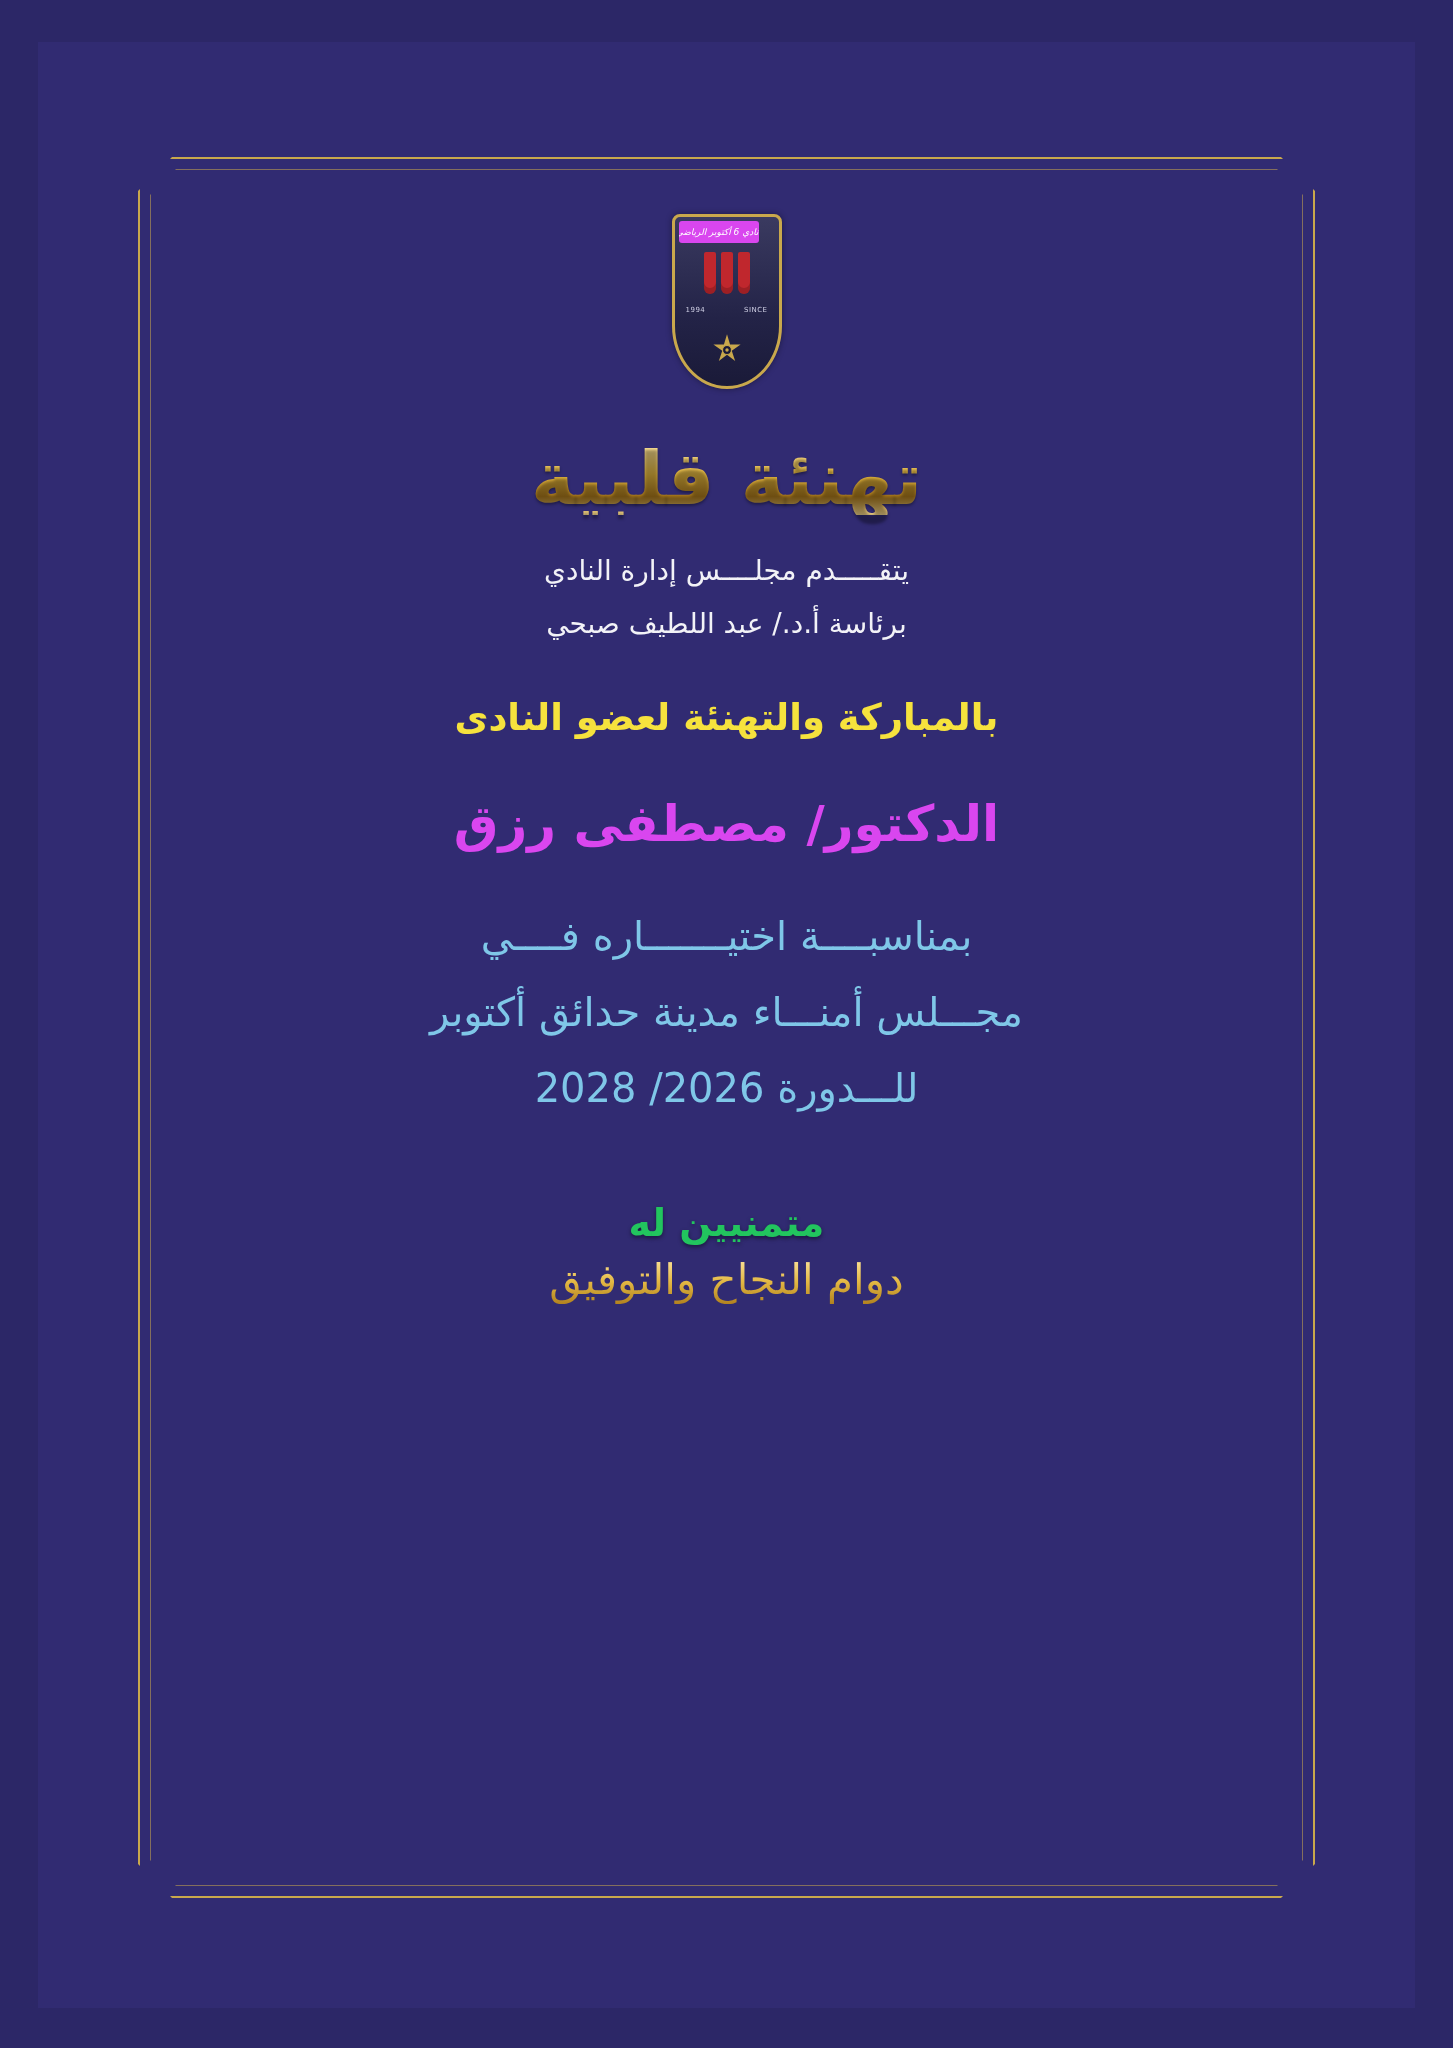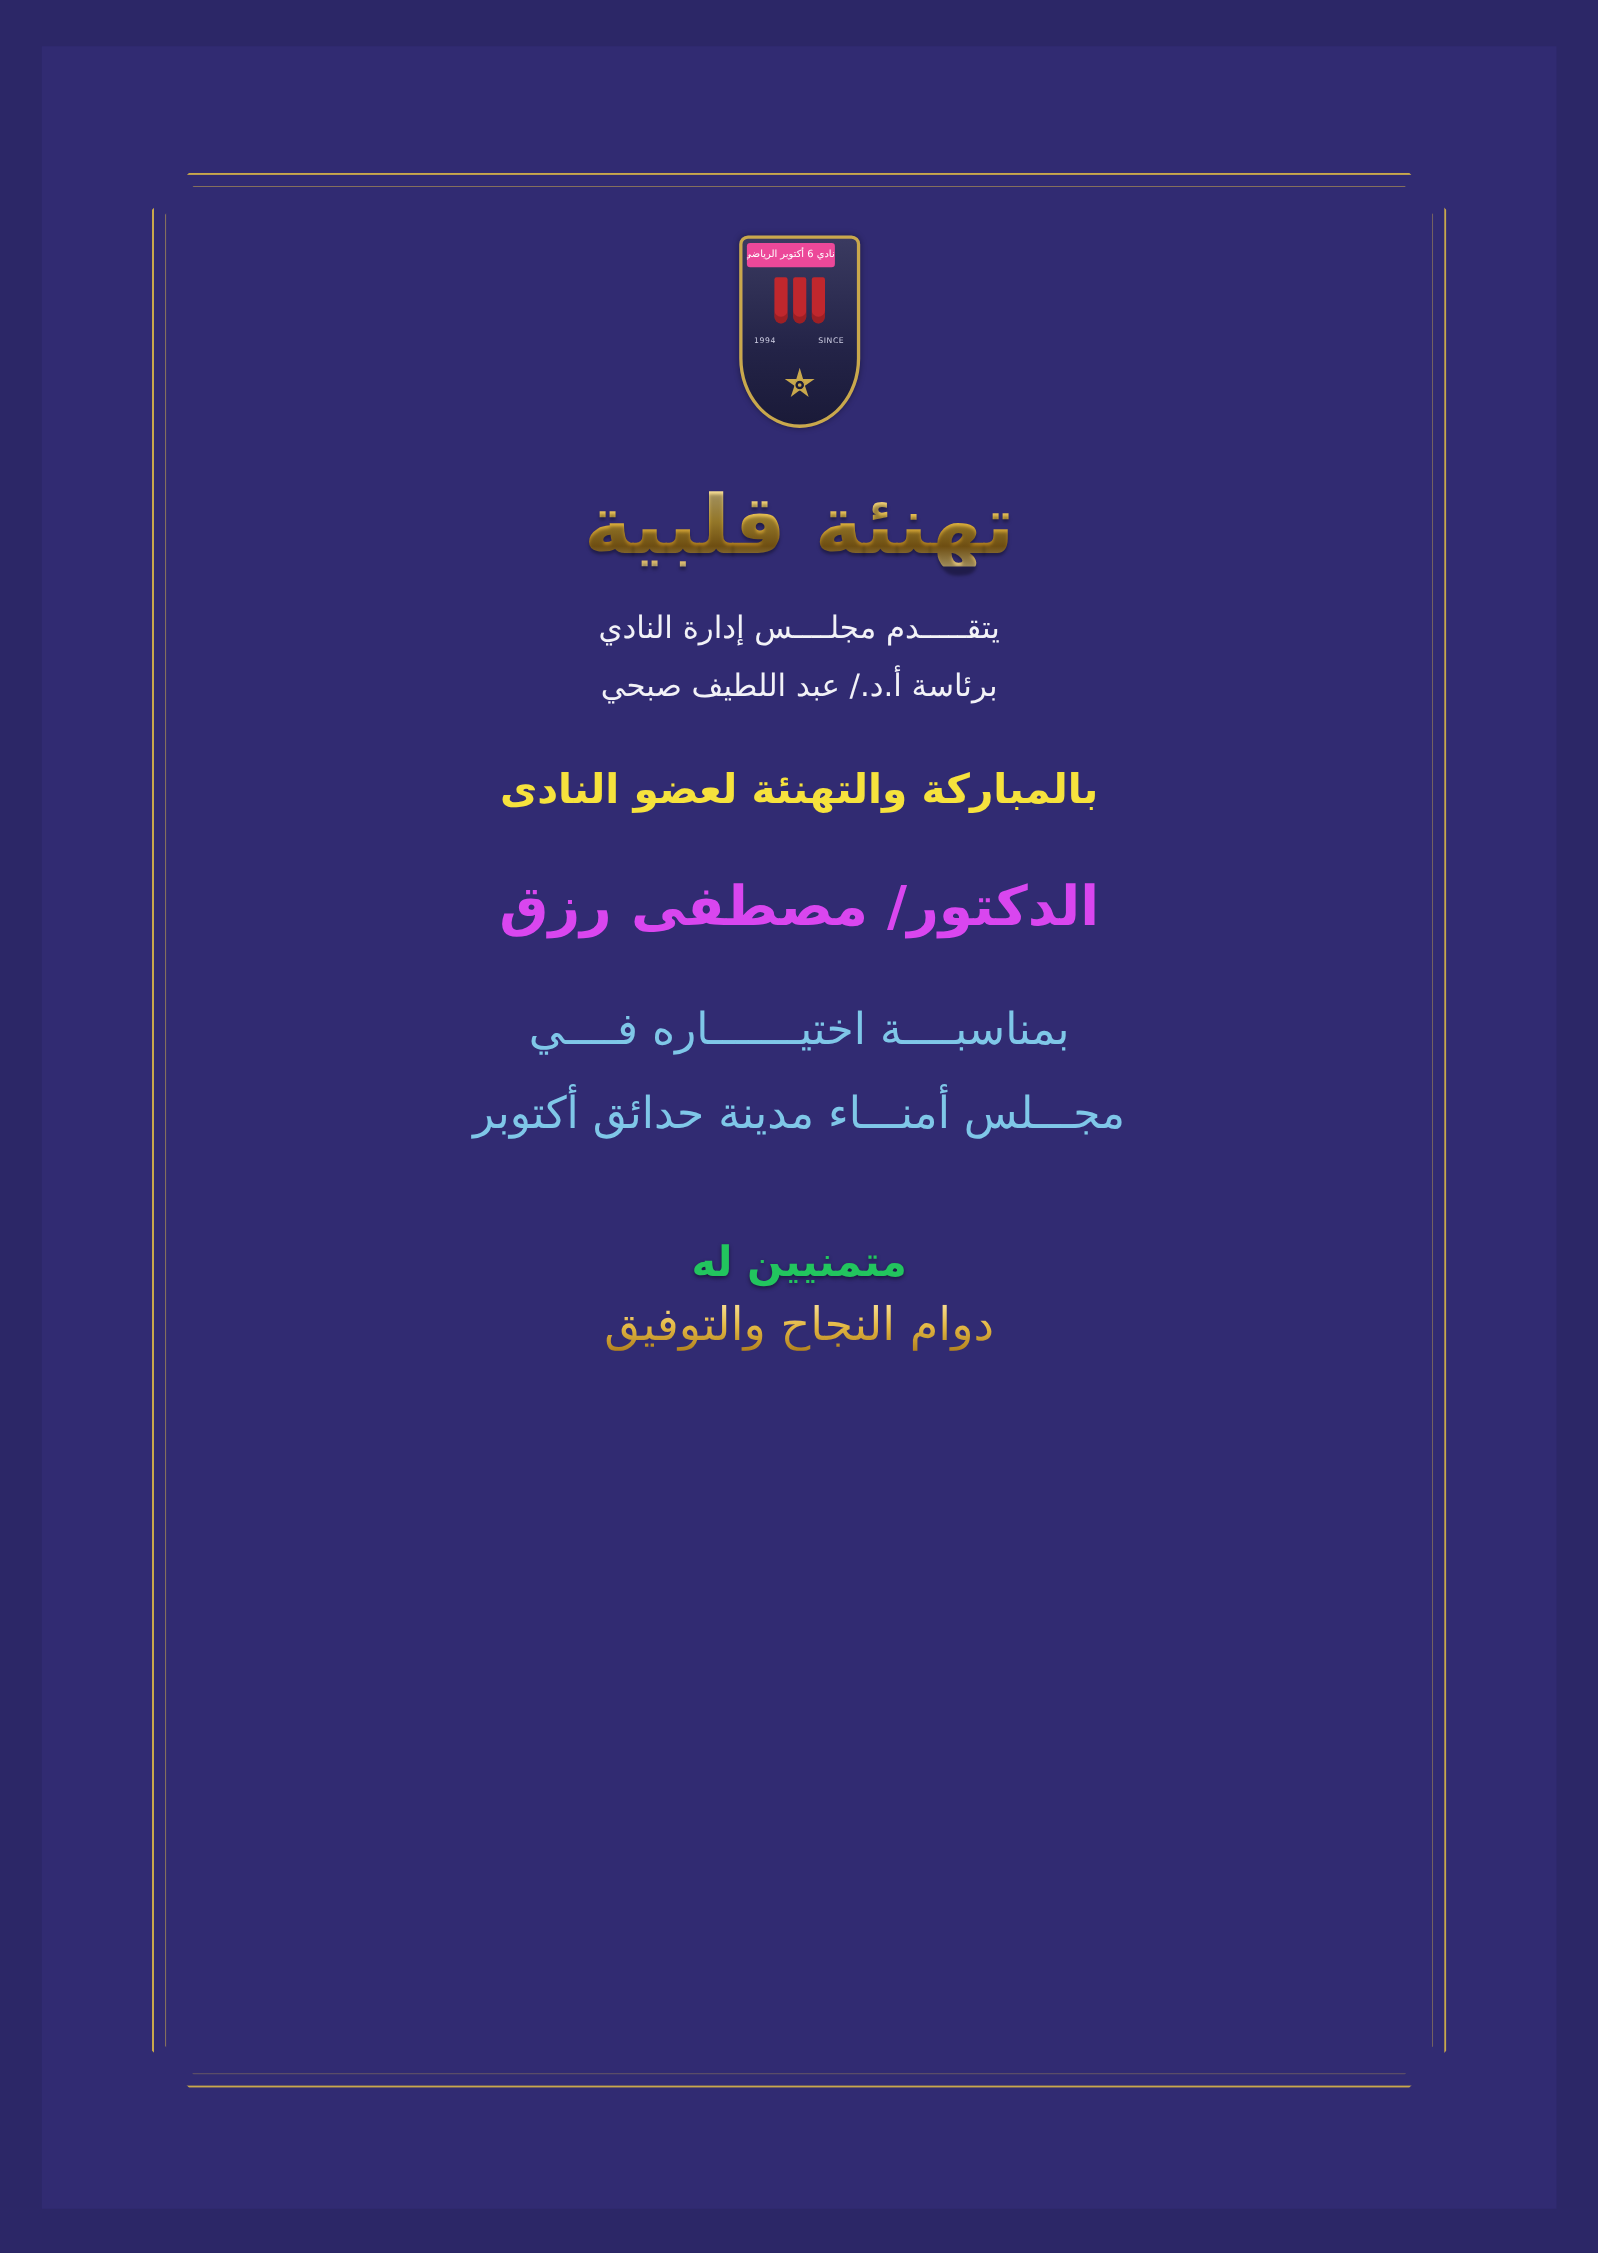--- a/index.html
+++ b/index.html
@@ -85,28 +85,29 @@
     border: 3px solid #c9a84c;
     border-radius: 8px 8px 50% 50% / 8px 8px 36% 36%;
     box-shadow: 0 0 6px rgba(0,0,0,0.4);
   }
   .crest-top {
     position: absolute;
     top: 7px;
     left: 7px;
     right: 23px;
     height: 22px;
-    background: #ec4899;
+    background: #d946ef;
     border-radius: 3px;
     color: #fff;
     font-size: 9px;
     line-height: 22px;
     letter-spacing: .2px;
     overflow: hidden;
     white-space: nowrap;
+    font-style: italic;
   }
   .crest-bars {
     position: absolute;
     top: 38px;
     left: 0;
     right: 0;
     display: flex;
     justify-content: center;
     gap: 5px;
   }
@@ -241,19 +242,20 @@
 
       <div class="line-white sp">يتقـــــدم مجلــــس إدارة النادي</div>
       <div class="line-white" style="margin-top:10px">برئاسة أ.د./ عبد اللطيف صبحي</div>
 
       <div class="line-yellow">بالمباركة والتهنئة لعضو النادى</div>
 
       <div class="honoree">الدكتور/ مصطفى رزق</div>
 
       <div class="line-blue">بمناسبــــة اختيـــــــاره فــــي</div>
       <div class="line-blue" style="margin-top:6px">مجـــلس أمنـــاء مدينة حدائق أكتوبر</div>
+      <div class="line-blue" style="margin-top:6px">للـــدورة 2026/ 2028</div>
 
       <div class="wish-1">متمنيين له</div>
       <div class="wish-2">دوام النجاح والتوفيق</div>
 
     </div>
   </div>
 </div>
 
 </body></html>

